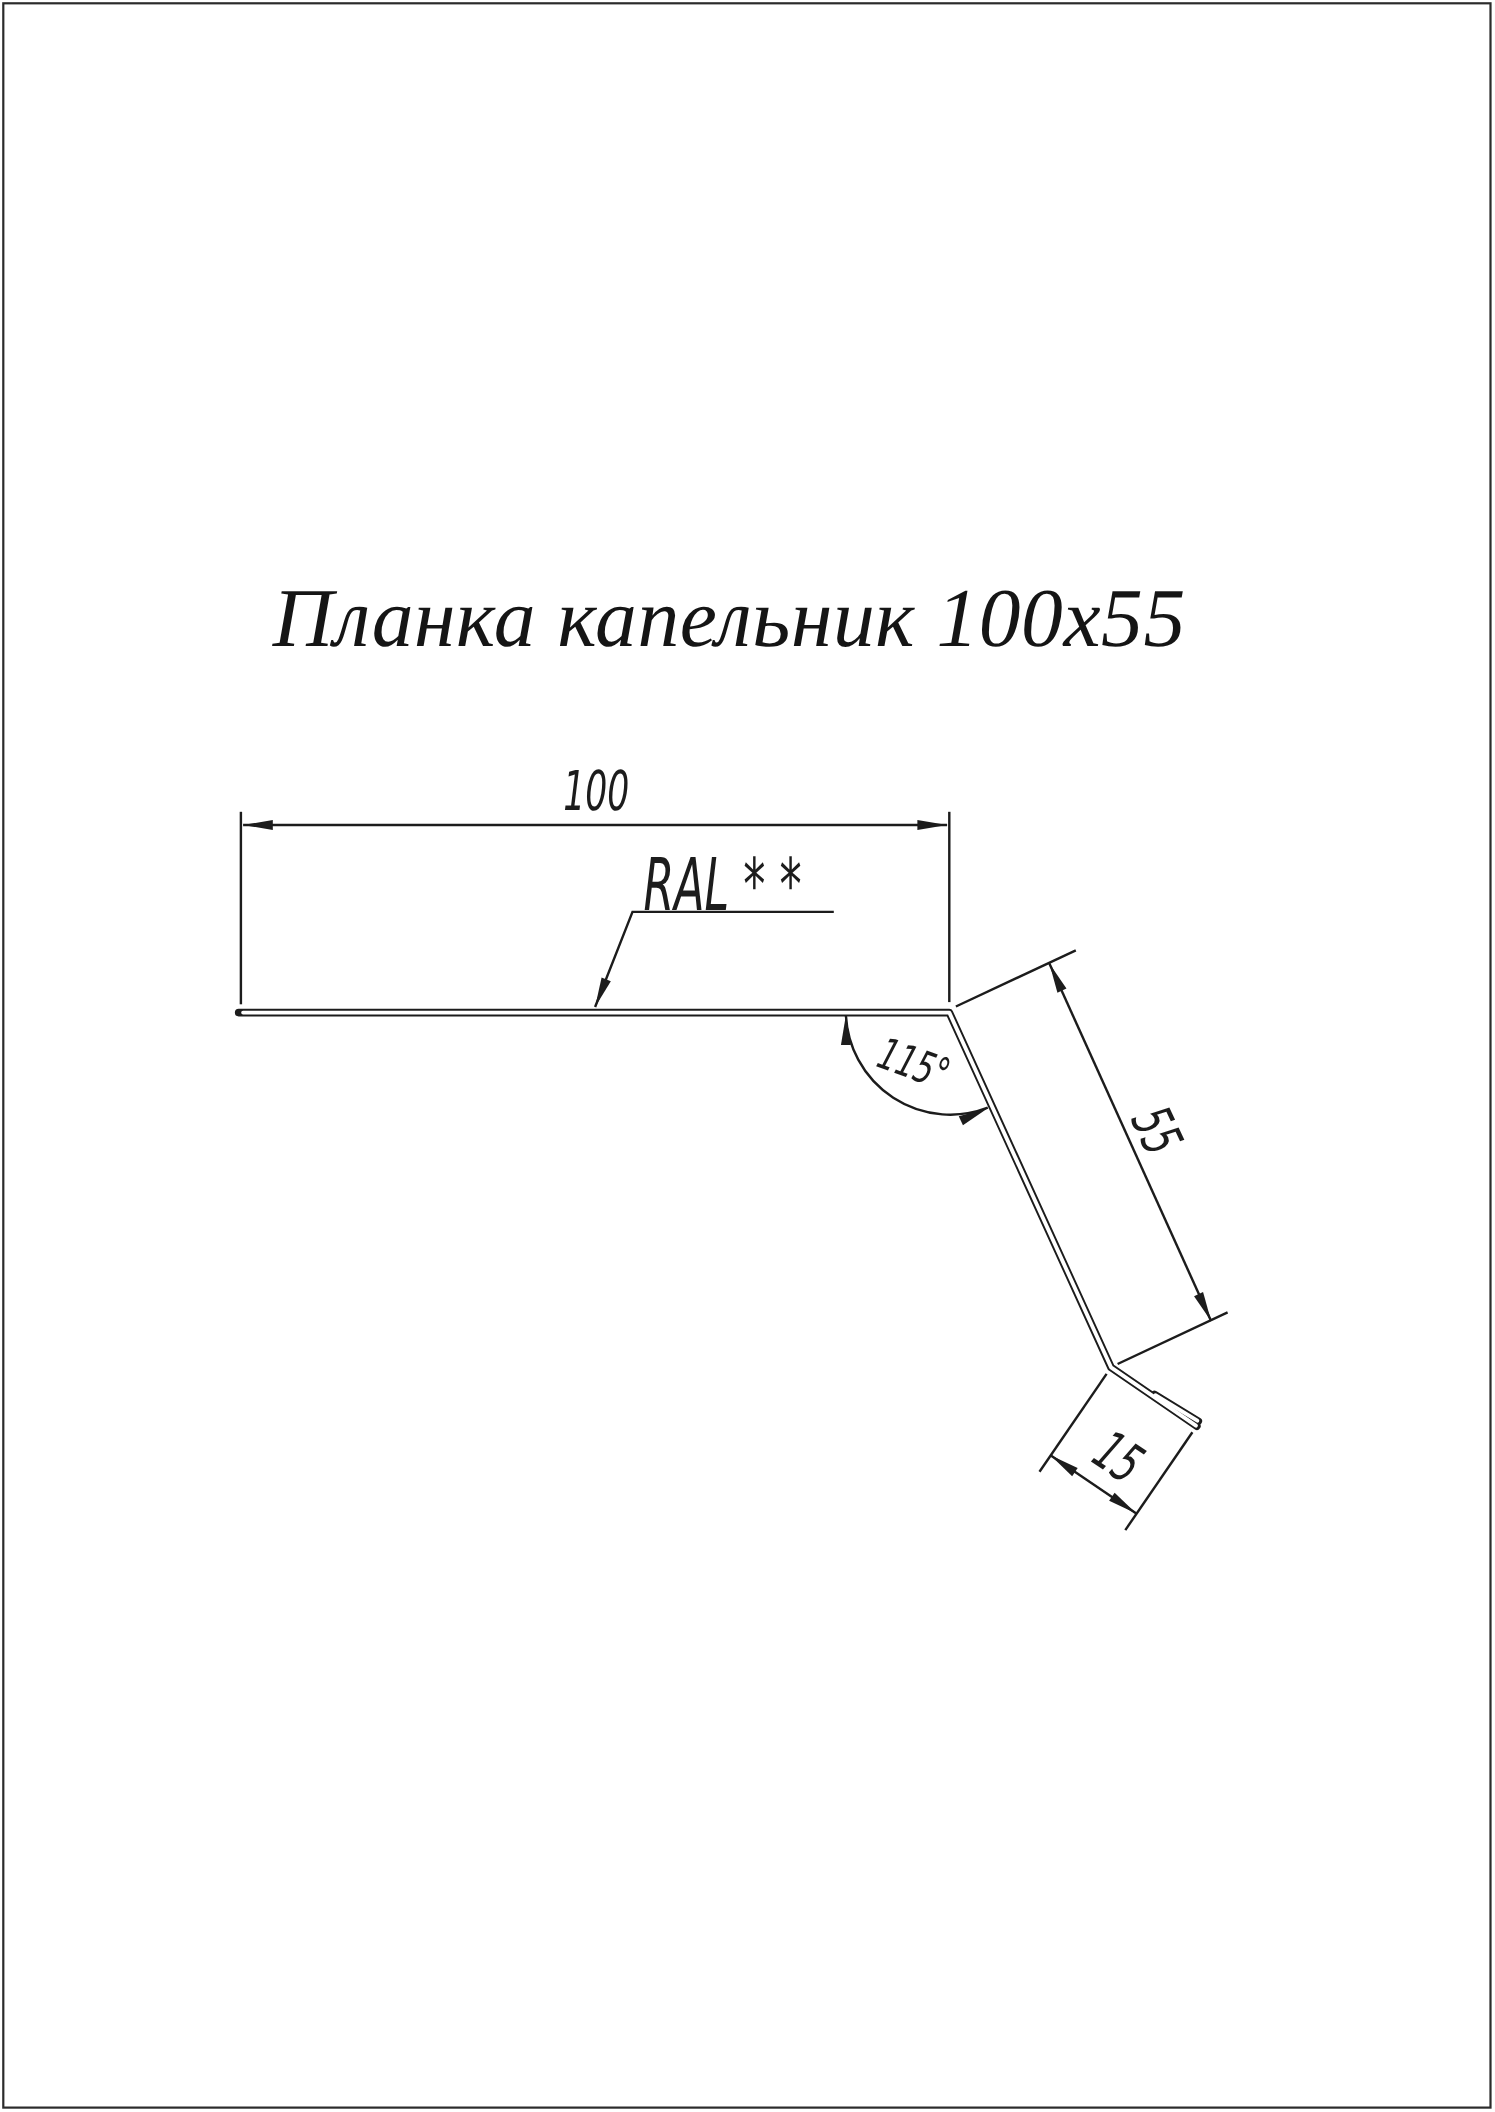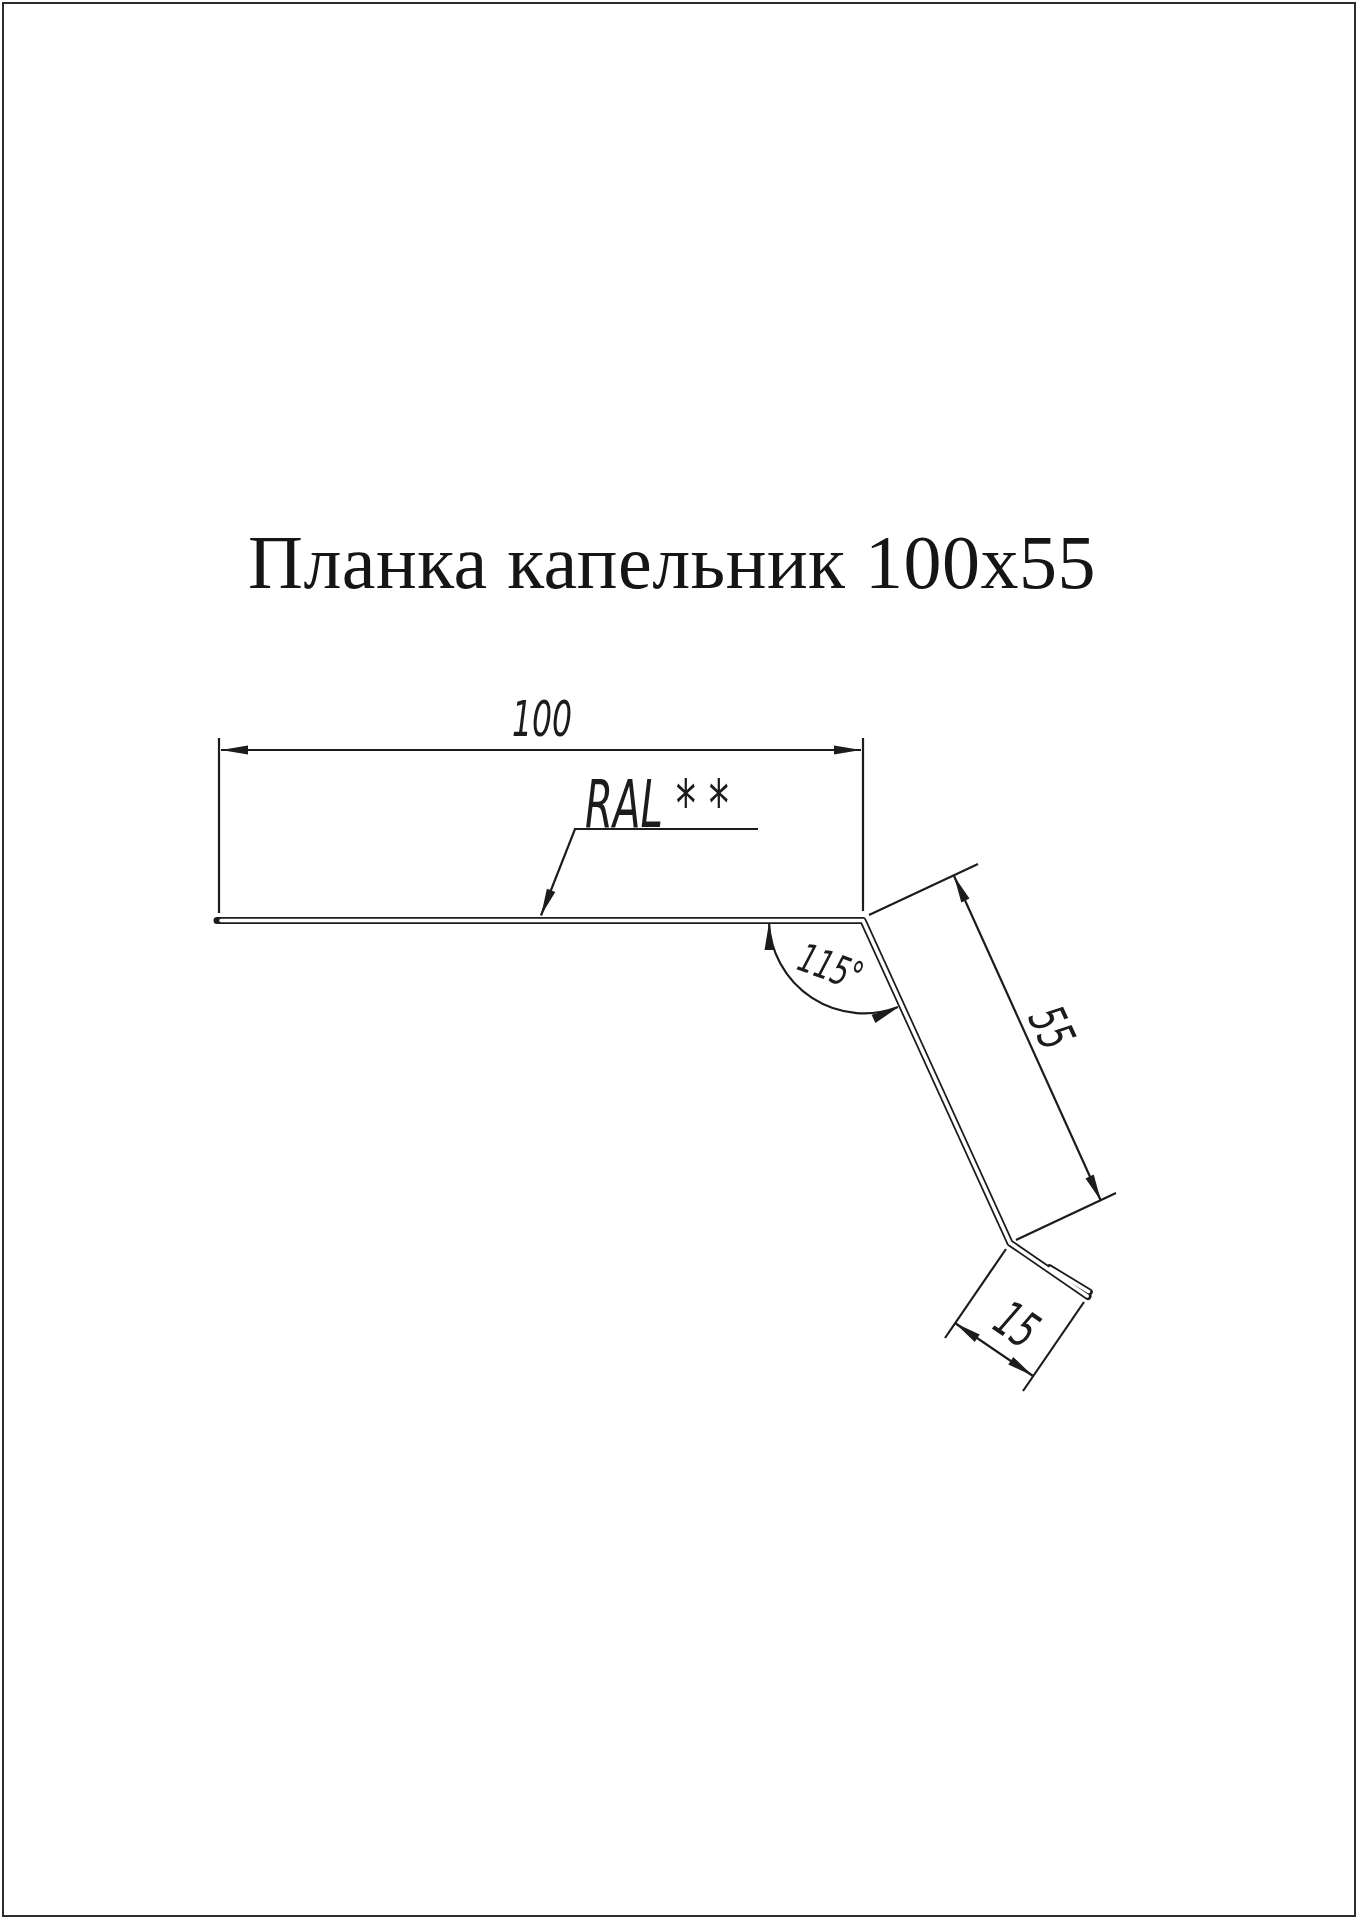--- a/index.html
+++ b/index.html
@@ -19,20 +19,21 @@
     position:absolute;
     left:248px;top:524px;
     margin:0;
     font-family:"Liberation Serif","DejaVu Serif",serif;
     font-weight:400;
     font-size:76px;
     line-height:1;
     color:#151515;
     white-space:nowrap;
     letter-spacing:0.5px;
+    font-style:italic;
   }
   svg.profile-svg{position:absolute;left:0;top:0;}
   .thin{stroke:#1c1c1c;stroke-width:2.2;fill:none;}
   .arr{fill:#1c1c1c;stroke:none;}
   .prof-out{stroke:#1c1c1c;stroke-width:7;fill:none;stroke-linejoin:round;stroke-linecap:round;}
   .prof-core{stroke:#ffffff;stroke-width:3.5;fill:none;stroke-linejoin:round;stroke-linecap:round;}
   .dimtxt{
     font-family:"DejaVu Sans", sans-serif;
     font-style:italic;
     fill:#1c1c1c;

